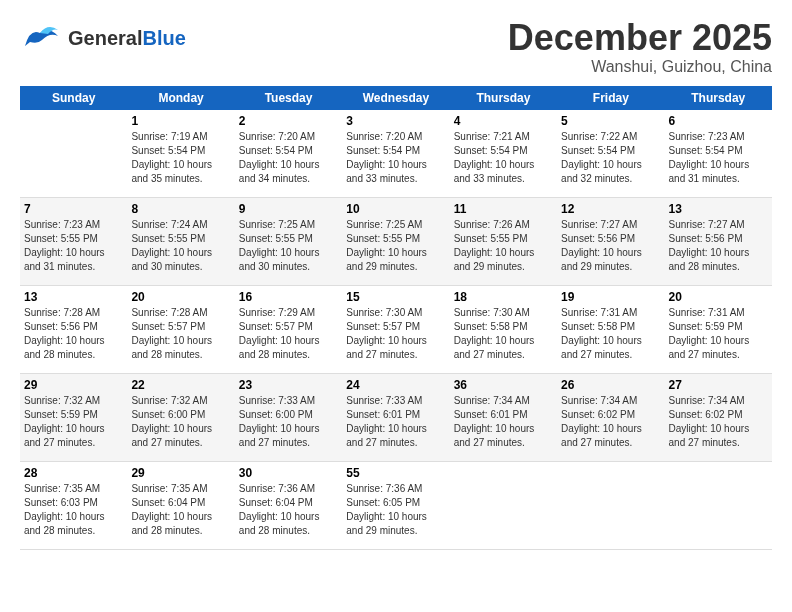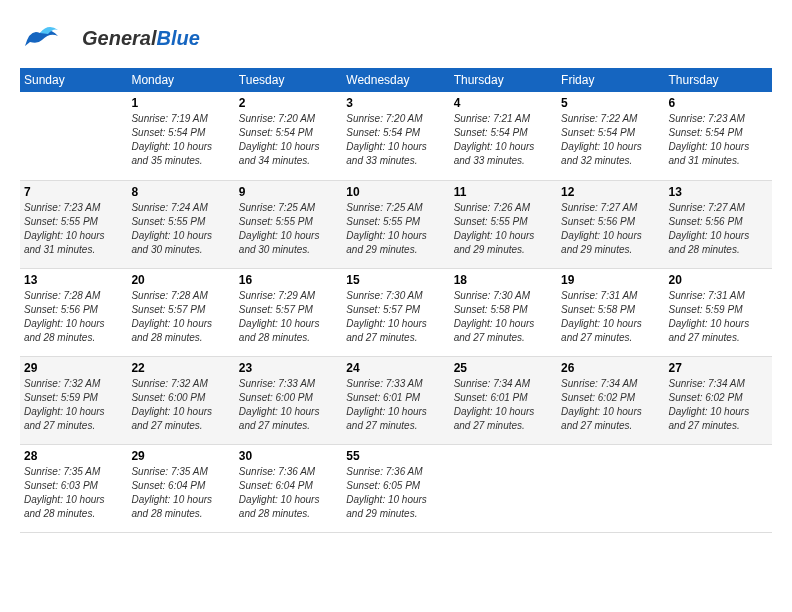--- a/index.html
+++ b/index.html
@@ -15,22 +15,21 @@
     }
     .header {
       display: flex;
       justify-content: space-between;
       align-items: flex-start;
       margin-bottom: 10px;
     }
     .logo-wrapper {
       display: flex;
       align-items: center;
-      gap: 22px;
-      font-style: italic;
+      gap: 8px;
     }
     .title-block {
       text-align: right;
     }
     .month-title {
       font-size: 36px;
       font-weight: bold;
       color: #333;
       line-height: 1.1;
     }
@@ -42,23 +41,23 @@
       width: 100%;
       border-collapse: collapse;
       font-size: 11px;
     }
     thead tr {
       background-color: #1565c0;
       color: white;
     }
     thead th {
       padding: 5px 4px;
-      text-align: left;
+      text-align: center;
       font-size: 12px;
-      font-weight: normal;
+      font-weight: bold;
     }
     tbody tr {
       vertical-align: top;
     }
     tbody tr:nth-child(odd) {
       background-color: #fff;
     }
     tbody tr:nth-child(even) {
       background-color: #f5f5f5;
     }
@@ -71,21 +70,20 @@
     }
     .day-number {
       font-weight: bold;
       font-size: 12px;
       margin-bottom: 2px;
     }
     .day-info {
       font-size: 10px;
       color: #333;
       line-height: 1.4;
-      font-style: italic;
     }
     .empty-cell {
       background: #fff;
     }
     tbody tr:nth-child(even) .empty-cell {
       background: #f5f5f5;
     }
   </style>
 </head>
 <body>
@@ -96,20 +94,24 @@
       <svg width="40" height="40" viewBox="0 0 40 40">
 
         <path d="M5,28 Q10,10 20,15 Q28,8 38,18 Q30,14 22,22 Q18,26 10,24 Z" fill="#1565c0"></path>
         <path d="M20,15 Q28,5 38,12 Q33,10 28,16 Z" fill="#4fc3f7"></path>
       </svg>
       <div>
         <div style="font-size:20px;font-weight:bold;line-height:1.1;">
           <span style="color:#333;">General</span><span style="color:#1565c0;">Blue</span>
         </div>
       </div>
+    </div>
+    <div class="title-block">
+      <div class="month-title">December 2025</div>
+      <div class="subtitle">Wanshui, Guizhou, China</div>
     </div>
   </div>
 
   <table>
     <thead>
       <tr>
       <th>Sunday</th>
           <th>Monday</th>
           <th>Tuesday</th>
           <th>Wednesday</th>
@@ -217,21 +219,21 @@
           </td>
           <td>
             <div class="day-number">23</div>
             <div class="day-info">Sunrise: 7:33 AM<br>Sunset: 6:00 PM<br>Daylight: 10 hours<br>and 27 minutes.</div>
           </td>
           <td>
             <div class="day-number">24</div>
             <div class="day-info">Sunrise: 7:33 AM<br>Sunset: 6:01 PM<br>Daylight: 10 hours<br>and 27 minutes.</div>
           </td>
           <td>
-            <div class="day-number">25</div>
+            <div class="day-number">36</div>
             <div class="day-info">Sunrise: 7:34 AM<br>Sunset: 6:01 PM<br>Daylight: 10 hours<br>and 27 minutes.</div>
           </td>
           <td>
             <div class="day-number">26</div>
             <div class="day-info">Sunrise: 7:34 AM<br>Sunset: 6:02 PM<br>Daylight: 10 hours<br>and 27 minutes.</div>
           </td>
           <td>
             <div class="day-number">27</div>
             <div class="day-info">Sunrise: 7:34 AM<br>Sunset: 6:02 PM<br>Daylight: 10 hours<br>and 27 minutes.</div>
           </td>

